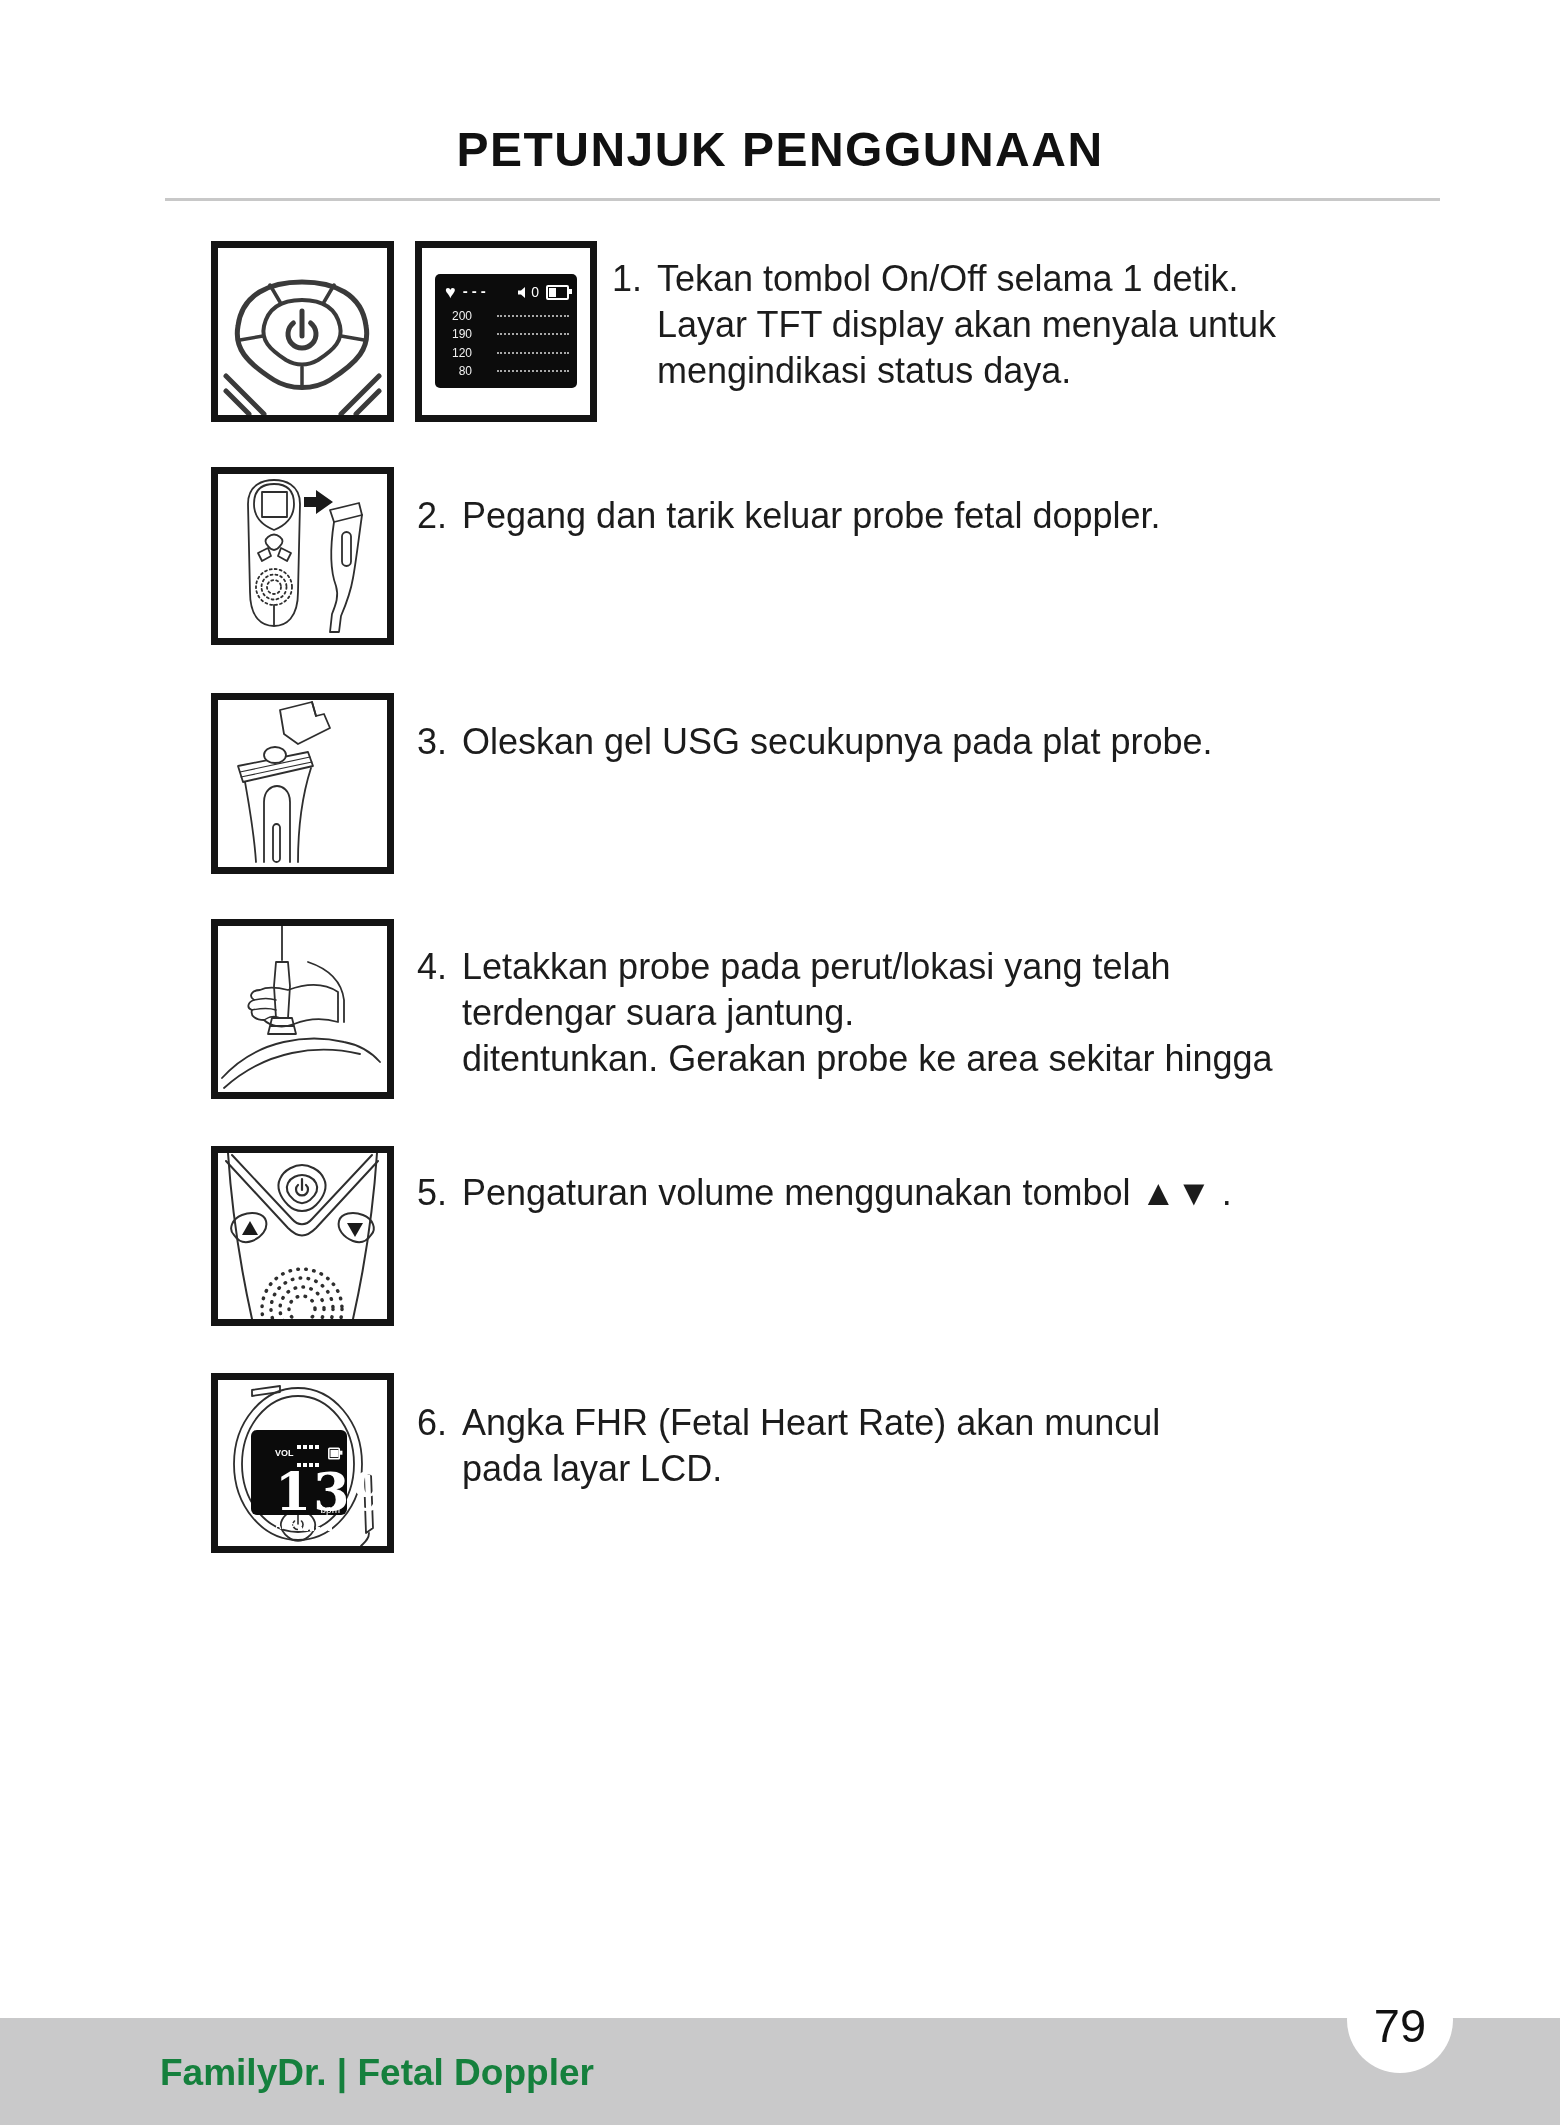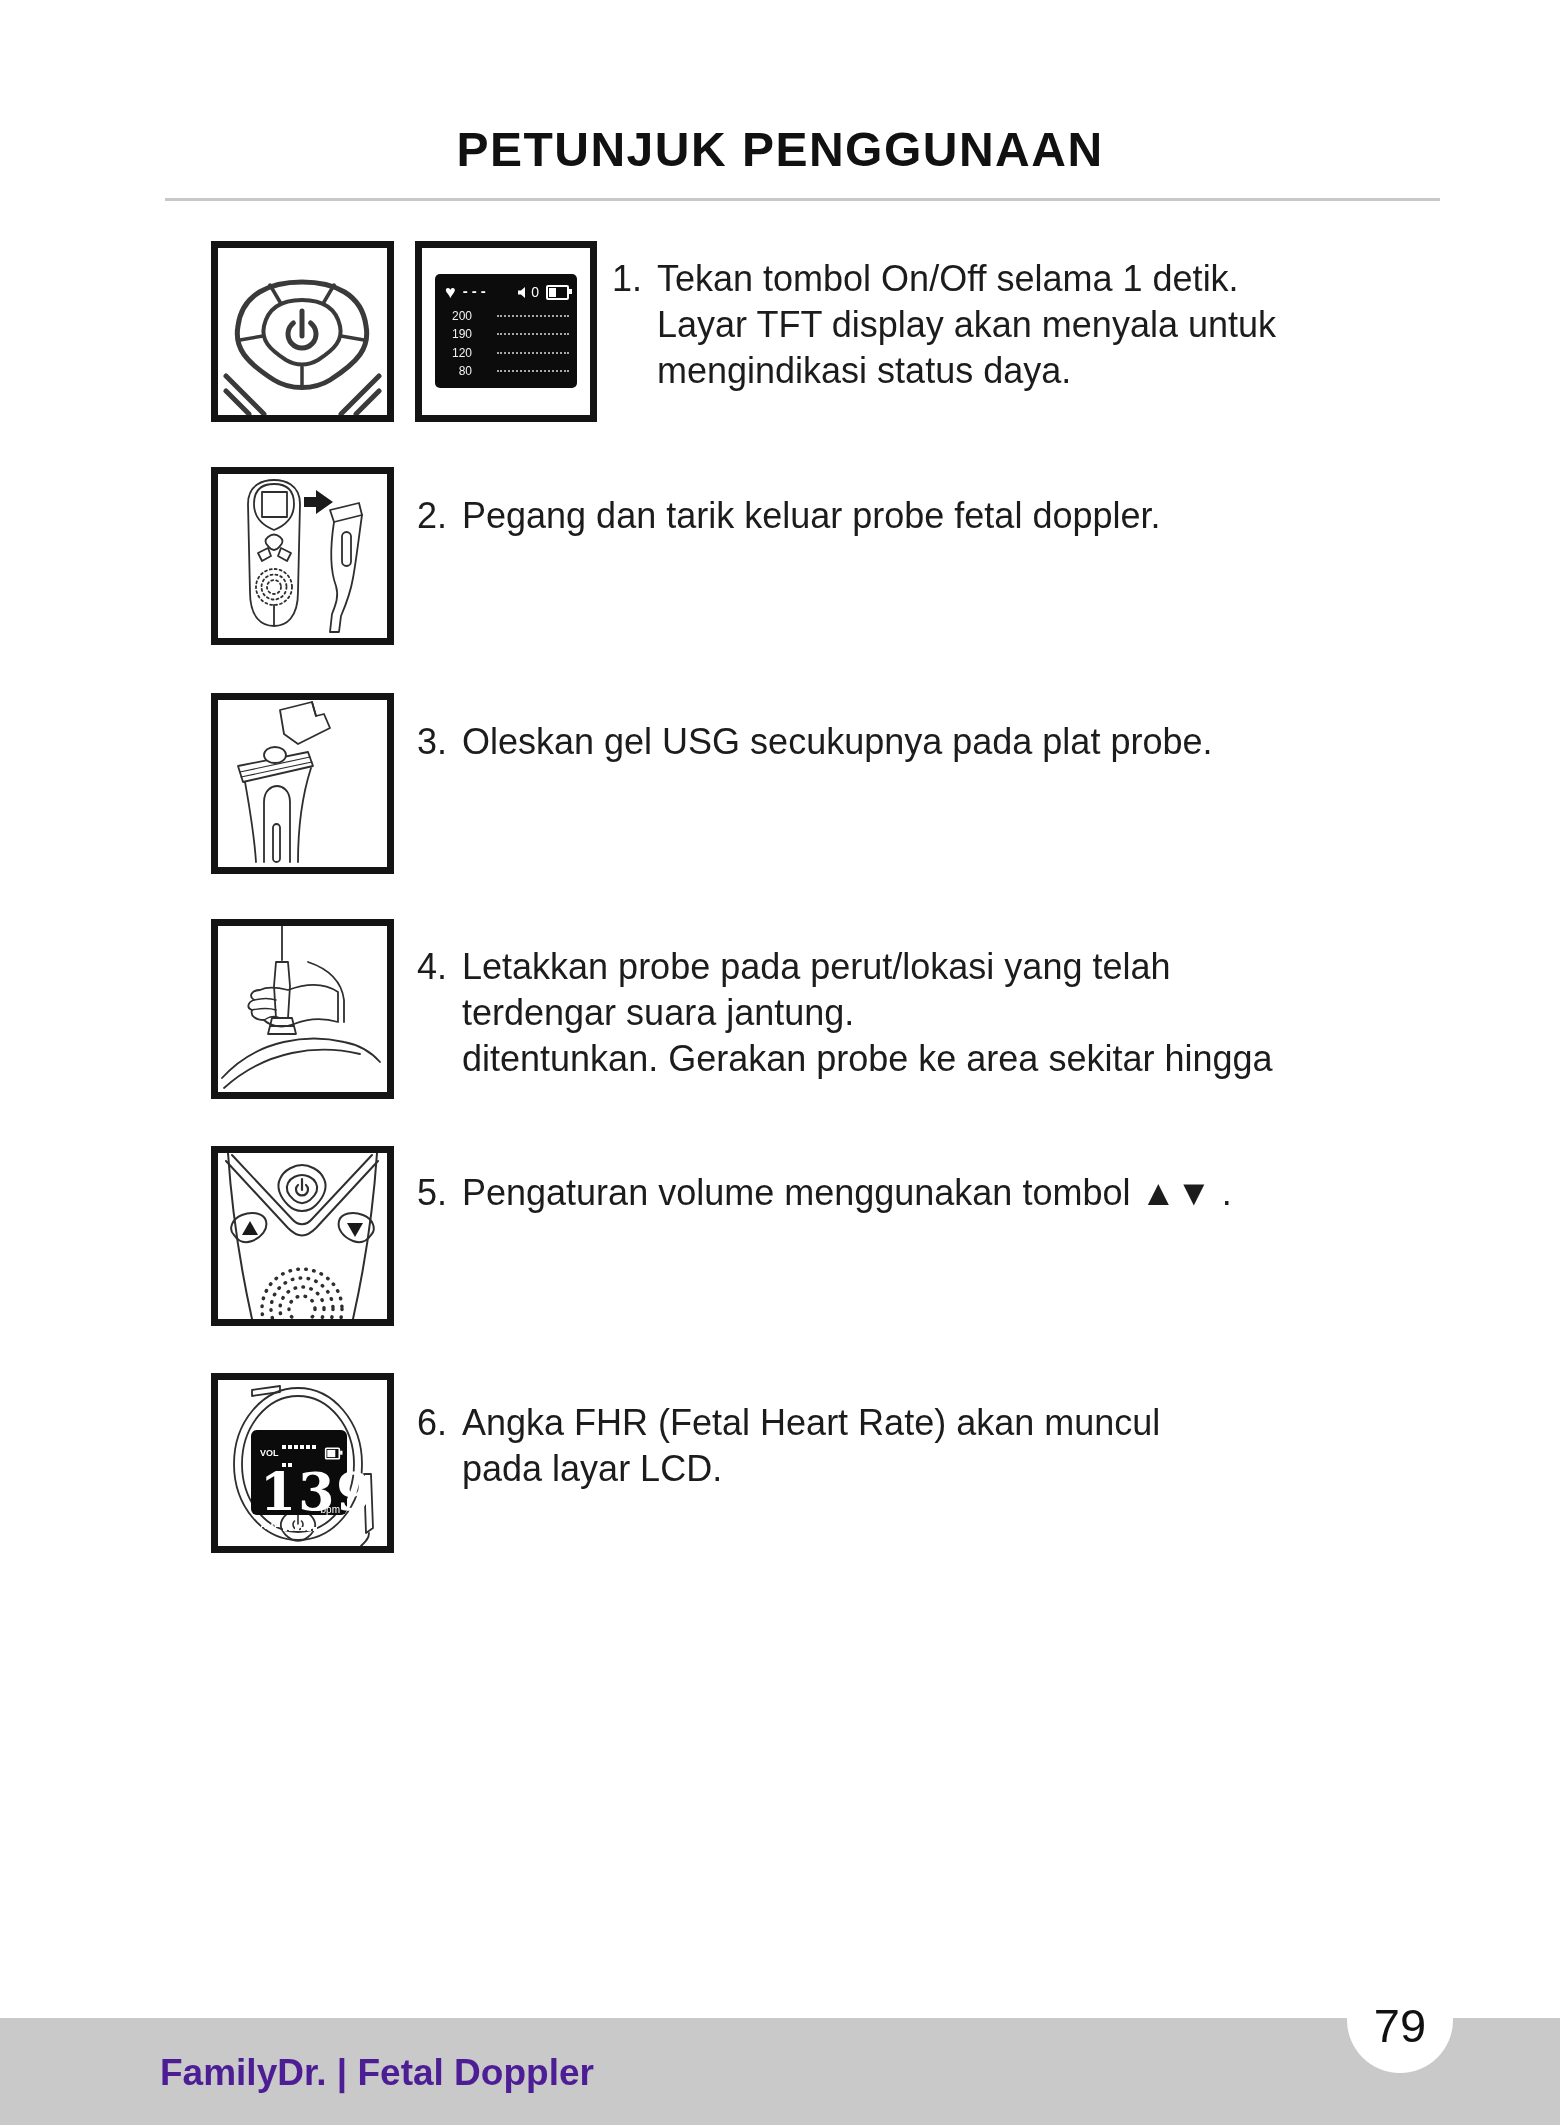--- a/index.html
+++ b/index.html
@@ -41,34 +41,34 @@
   .battery.partial::before{content:"";position:absolute;left:1px;top:1px;bottom:1px;width:7px;background:#fff;}
   .battery.full::before{content:"";position:absolute;left:1px;top:1px;bottom:1px;width:10px;background:#fff;}
   .tft-scale{flex:1;display:flex;flex-direction:column;justify-content:space-between;margin-top:6px;}
   .scale-row{display:flex;align-items:center;height:15px;gap:20px;}
   .scale-row .lbl{width:27px;text-align:right;font-size:12px;color:#f2f2f2;}
   .scale-row .dots{flex:1;height:0;border-bottom:2px dotted #a8a8a8;margin-left:5px;}
 
   
   .lcd{
     position:absolute;left:33px;top:50px;width:96px;height:85px;background:#0b0b0b;
-    border-radius:6px;color:#fff;box-sizing:border-box;padding:5px 7px 4px 9px;
+    border-radius:6px;color:#fff;box-sizing:border-box;padding:5px 7px 4px 24px;
     display:flex;flex-direction:column;
   }
   .lcd-row{display:flex;align-items:center;}
   .lcd-lbl{font-size:9px;font-weight:700;letter-spacing:0;margin-right:3px;}
   .bar{display:inline-block;width:4px;height:4px;background:#fff;margin-right:2px;}
   .lcd-batt{margin-left:auto;transform:scale(0.8);transform-origin:right center;}
   .lcd-val{font-family:"DejaVu Serif",serif;font-weight:700;font-size:52px;line-height:40px;
     letter-spacing:2px;text-align:center;margin-top:1px;}
   .lcd-unit{font-size:10px;text-align:right;margin-top:-8px;margin-bottom:2px;}
 
   
   .footer-band{position:absolute;left:0;top:2018px;width:1560px;height:107px;background:#c9c9ca;}
-  .footer-text{position:absolute;left:160px;top:2052px;font-size:37px;font-weight:700;color:#4c1d95;}
+  .footer-text{position:absolute;left:160px;top:2052px;font-size:37px;font-weight:700;color:#15803d;}
   .page-circle{
     position:absolute;left:1347px;top:1967px;width:106px;height:106px;border-radius:50%;
     background:#ffffff;display:flex;align-items:center;justify-content:center;
   }
   .page-circle span{font-size:47px;color:#111;margin-top:10px;}
 </style>
 </head>
 <body>
 
 <div class="page">

